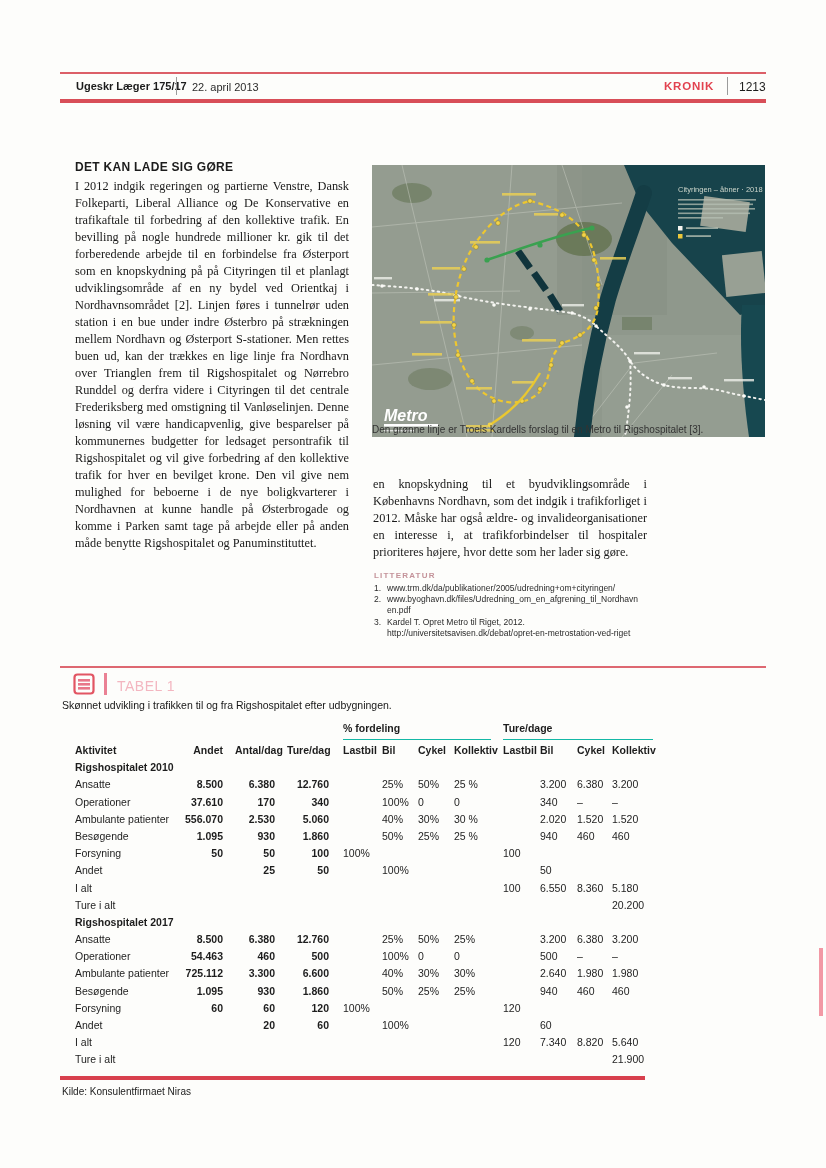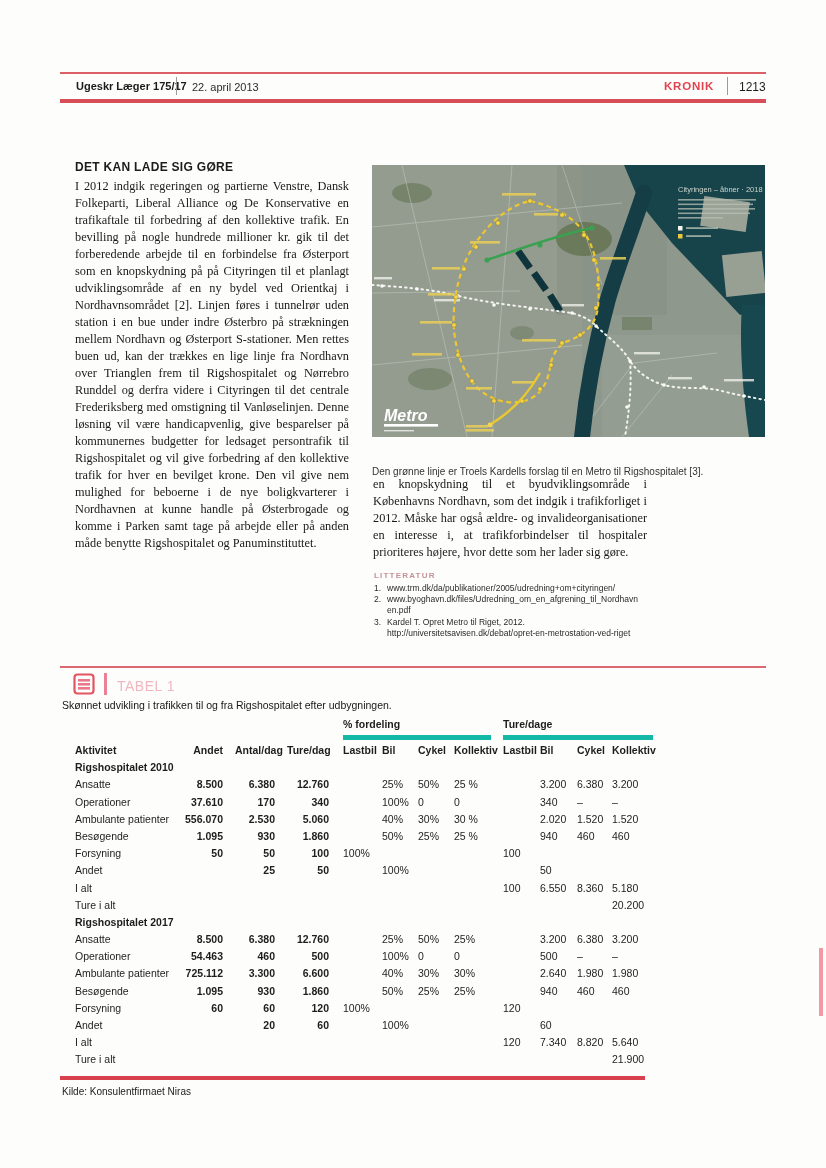--- a/index.html
+++ b/index.html
@@ -21,21 +21,21 @@
   
   .serif{font-family:"Liberation Serif","DejaVu Serif",serif;font-size:12.3px;line-height:17px;
          text-align:justify;color:#191919;}
   .art-heading{left:75px;top:160px;font-size:12px;font-weight:700;letter-spacing:.3px;}
   .col-left-p1{left:75px;top:178px;width:274px;}
   .col-left-p2{left:75px;top:550px;width:274px;text-indent:13px;}
   .col-right-p{left:373px;top:476px;width:274px;}
 
   
   .figure{left:372px;top:165px;width:393px;height:272px;background:#8f988c;}
-  .fig-caption{left:372px;top:466px;width:393px;font-size:10px;color:#333;}
+  .fig-caption{left:372px;top:424px;width:393px;font-size:10px;color:#333;}
 
   
   .lit-head{left:374px;top:571px;font-size:8px;font-weight:700;letter-spacing:1.2px;color:#c4939a;}
   .lit-list{left:374px;top:583px;width:266px;}
   .ref{display:flex;font-size:8.5px;line-height:11.2px;color:#2a2a2a;}
   .ref-num{width:13px;flex:none;}
   .ref-text{flex:1;overflow-wrap:anywhere;}
 
   
   .tbl-rule-top{left:60px;top:666px;width:706px;height:2px;background:#d84e58;opacity:.85;}
@@ -43,21 +43,21 @@
   .tbl-banner-bar{left:104px;top:673px;width:3px;height:22px;background:#ea8194;}
   .tbl-title{left:117px;top:678px;font-size:14px;font-weight:400;letter-spacing:.5px;color:#f3b6c0;}
   .tbl-caption{left:62px;top:699px;font-size:10.5px;color:#161616;}
 
   
   .tbl{left:75px;top:720px;display:grid;
        grid-template-columns:100px 60px 52px 56px 39px 36px 36px 49px 37px 37px 35px 45px;
        grid-template-rows:20px 20px;grid-auto-rows:17.2px;}
   .tc{font-size:10.5px;line-height:15px;white-space:nowrap;color:#1d1d1d;align-self:end;padding-bottom:2px;}
   .tc.th{font-weight:700;}
-  .group-head{font-size:10.5px;font-weight:700;border-bottom:5px solid #14b8a6;margin-right:12px;padding-bottom:3px;}
+  .group-head{font-size:10.5px;font-weight:700;border-bottom:1px solid #14b8a6;margin-right:12px;padding-bottom:3px;}
   .group-head-last{margin-right:4px;}
   .sec-label{font-weight:700;}
   .col2,.col3,.col4{text-align:right;font-weight:bold;}
   .col2{padding-right:12px;}.col3{padding-right:12px;}.col4{padding-right:14px;}
   .col1{text-align:left;}
   .col5,.col6,.col7,.col8,.col9,.col10,.col11,.col12{text-align:left;}
 
   
   .src-rule{left:60px;top:1076px;width:585px;height:3.5px;background:#d8404d;}
   .src-note{left:62px;top:1086px;font-size:10px;color:#222;}

